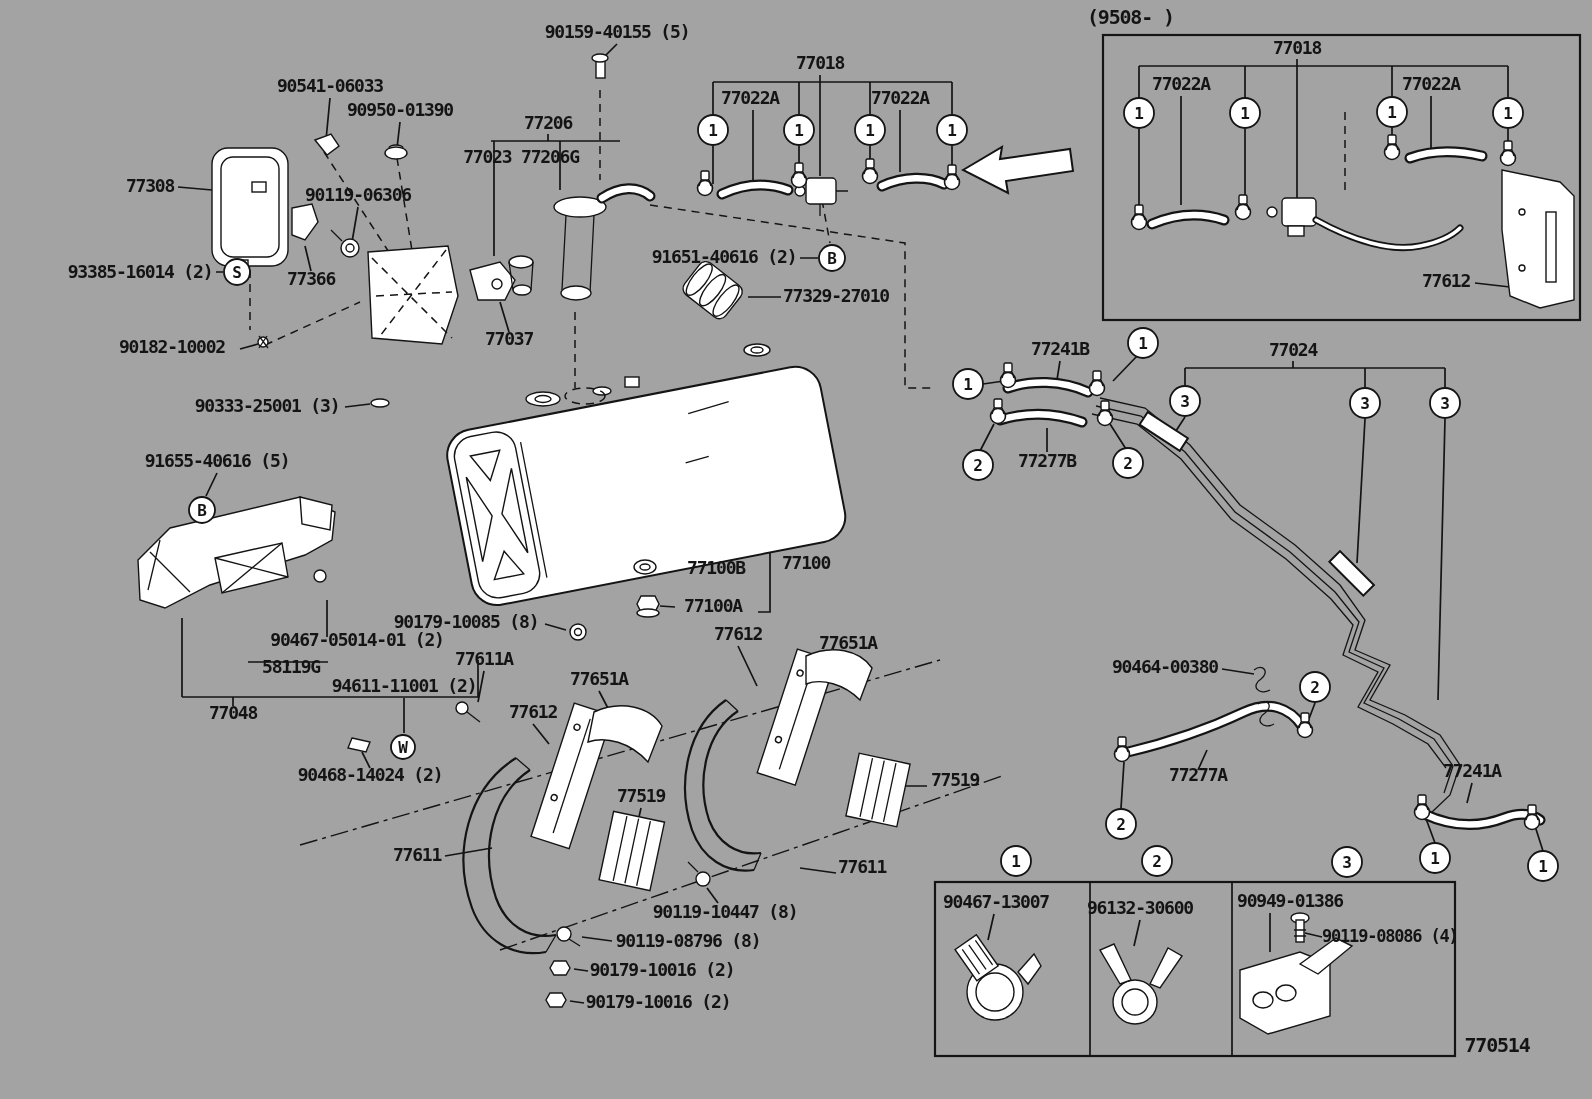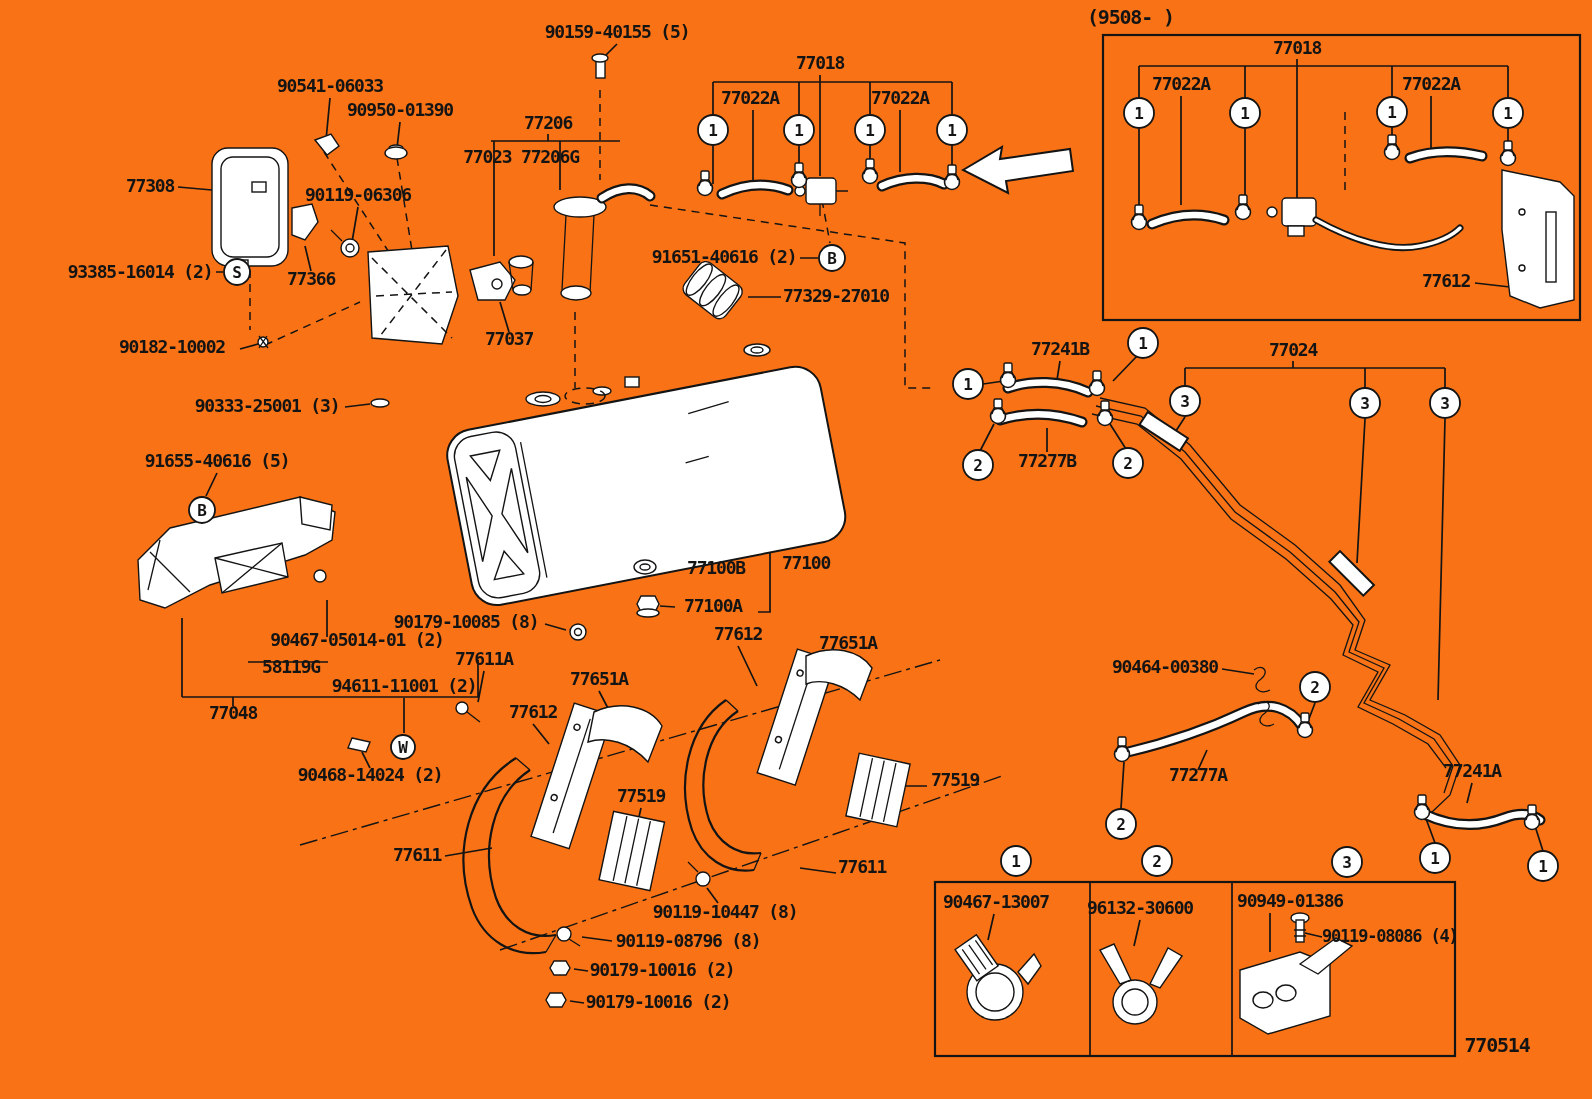--- a/index.html
+++ b/index.html
@@ -1,16 +1,16 @@
 <!DOCTYPE html>
 <html><head>
 <meta charset="utf-8">
 <style>
   html,body{margin:0;padding:0;background:#fff;}
-  #stage{position:relative;width:1592px;height:1099px;background:#f97316;overflow:hidden;}
+  #stage{position:relative;width:1592px;height:1099px;background:#a3a3a3;overflow:hidden;}
   svg{display:block;}
   svg text{font-family:"DejaVu Sans Mono","Liberation Mono",monospace;font-weight:bold;fill:#141414;}
   .lbl{letter-spacing:-1.2px;}
   .ln{stroke:#141414;stroke-width:1.7;fill:none;}
   .ln2{stroke:#141414;stroke-width:2.2;fill:none;}
   .dash{stroke:#141414;stroke-width:1.5;fill:none;stroke-dasharray:8 6;}
   .chain{stroke:#141414;stroke-width:1.4;fill:none;stroke-dasharray:18 5 4 5;}
   .part{stroke:#141414;stroke-width:2;fill:#fff;}
   .partThin{stroke:#141414;stroke-width:1.4;fill:#fff;}
   .hoseO{stroke:#141414;stroke-width:11;fill:none;stroke-linecap:round;}

